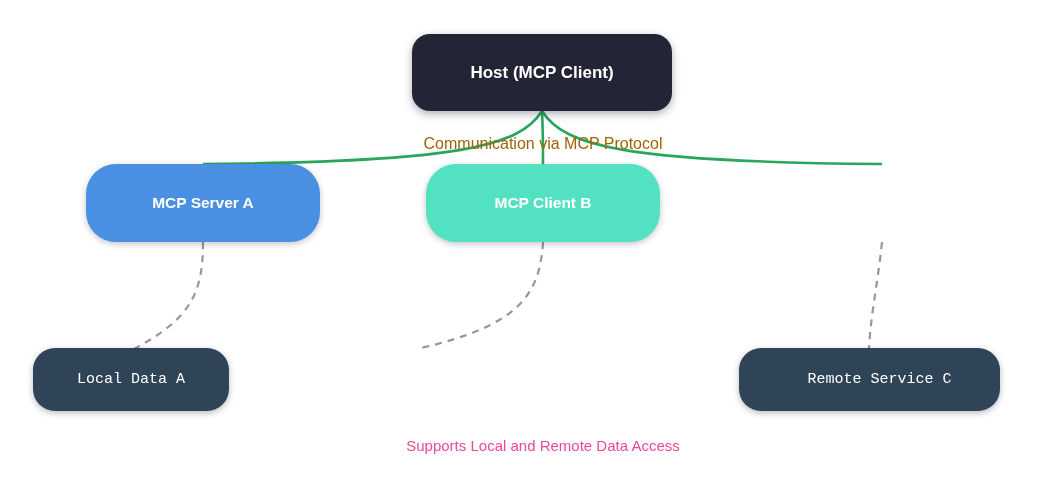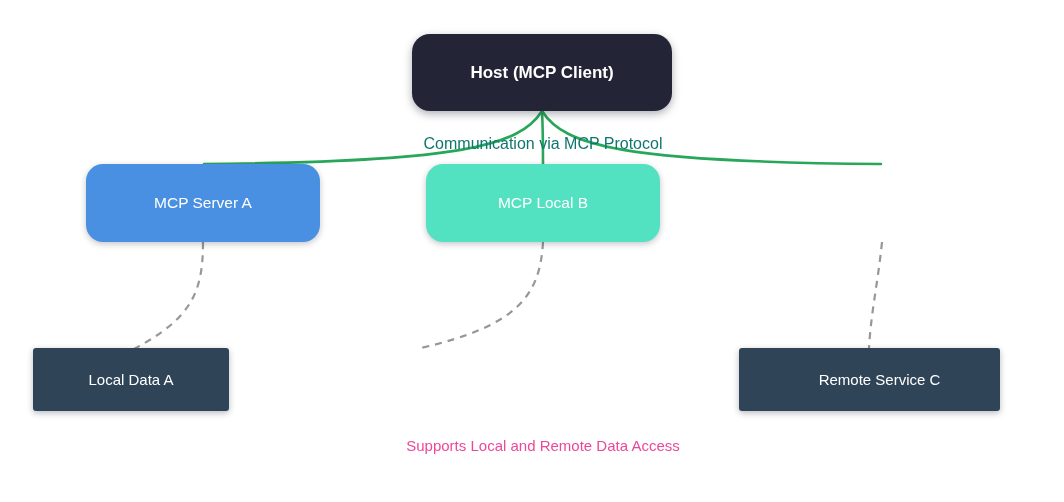--- a/index.html
+++ b/index.html
@@ -35,41 +35,43 @@
   }
   .node-host {
     left: 412px; top: 34px; width: 260px; height: 77px;
     border-radius: 18px;
     font-size: 17px;
     font-weight: 700;
     box-shadow: 0 3px 8px rgba(20, 25, 45, 0.35);
   }
   .node-server {
     top: 164px; width: 234px; height: 78px;
-    border-radius: 17px;
+    border-radius: 30px;
     box-shadow: 0 2px 6px rgba(20, 25, 45, 0.25);
+    font-weight: bold;
   }
   .node-server-a { left: 86px; }
   .node-server-b { left: 426px; }
   .node-server-c { left: 765px; }
   .node-data {
     top: 348px; height: 63px;
-    border-radius: 3px;
+    border-radius: 22px;
     font-size: 15px;
     box-shadow: 0 2px 6px rgba(20, 25, 45, 0.3);
+    font-family: Liberation Mono, monospace;
   }
   .node-local-a  { left: 33px;  width: 196px; }
   .node-local-b  { left: 320px; width: 197px; }
   .node-remote-c { left: 739px; width: 261px; padding-left: 20px; }
   .edge-label {
     position: absolute;
     left: 363px; top: 135px; width: 360px;
     text-align: center;
     font-size: 16px;
-    color: #0f766e;
+    color: #a16207;
   }
   .caption {
     position: absolute;
     left: 343px; top: 437px; width: 400px;
     text-align: center;
     font-size: 15px;
     color: #ec4899;
   }
 </style>
 </head>
@@ -92,21 +94,21 @@
     <span>Host (MCP Client)</span>
   </div>
 
   <div class="edge-label">Communication via MCP Protocol</div>
 
   <div class="node node-server node-server-a" style="background: rgb(74, 144, 226);">
     <span>MCP Server A</span>
   </div>
 
   <div class="node node-server node-server-b" style="background: rgb(82, 226, 193);">
-    <span>MCP Local B</span>
+    <span>MCP Client B</span>
   </div>
 
 
   <div class="node node-data node-local-a" style="background: rgb(48, 68, 88);">
     <span>Local Data A</span>
   </div>
 
 
   <div class="node node-data node-remote-c" style="background: rgb(48, 68, 88);">
     <span>Remote Service C</span>

